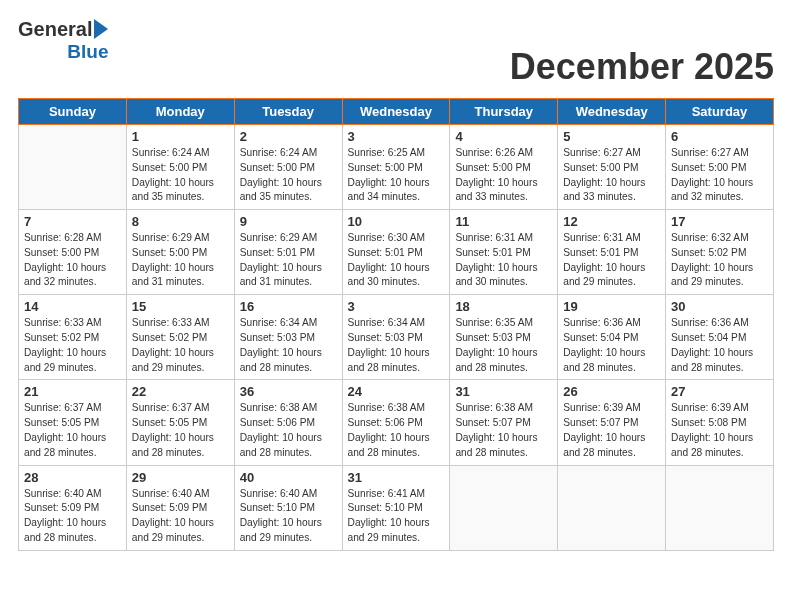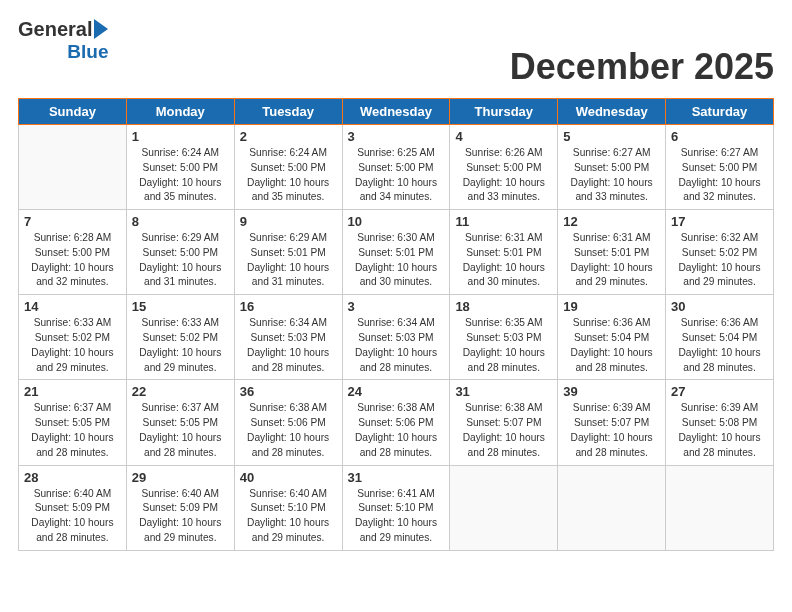--- a/index.html
+++ b/index.html
@@ -85,21 +85,20 @@
       font-size: 13px;
       font-weight: bold;
       color: #333;
       display: block;
       margin-bottom: 2px;
     }
     .day-info {
       font-size: 10.2px;
       color: #333;
       line-height: 1.45;
-      text-align: center;
     }
     .empty-cell {
       background: #f9f9f9;
     }
   </style>
 </head>
 <body>
 
 <div class="container">
   <div class="header">
@@ -230,21 +229,21 @@
           </td>
           <td>
             <span class="day-num">24</span>
             <div class="day-info">Sunrise: 6:38 AM<br>Sunset: 5:06 PM<br>Daylight: 10 hours<br>and 28 minutes.</div>
           </td>
           <td>
             <span class="day-num">31</span>
             <div class="day-info">Sunrise: 6:38 AM<br>Sunset: 5:07 PM<br>Daylight: 10 hours<br>and 28 minutes.</div>
           </td>
           <td>
-            <span class="day-num">39</span>
+            <span class="day-num">26</span>
             <div class="day-info">Sunrise: 6:39 AM<br>Sunset: 5:07 PM<br>Daylight: 10 hours<br>and 28 minutes.</div>
           </td>
           <td>
             <span class="day-num">27</span>
             <div class="day-info">Sunrise: 6:39 AM<br>Sunset: 5:08 PM<br>Daylight: 10 hours<br>and 28 minutes.</div>
           </td>
         </tr>
         <tr>
           <td>
             <span class="day-num">28</span>

